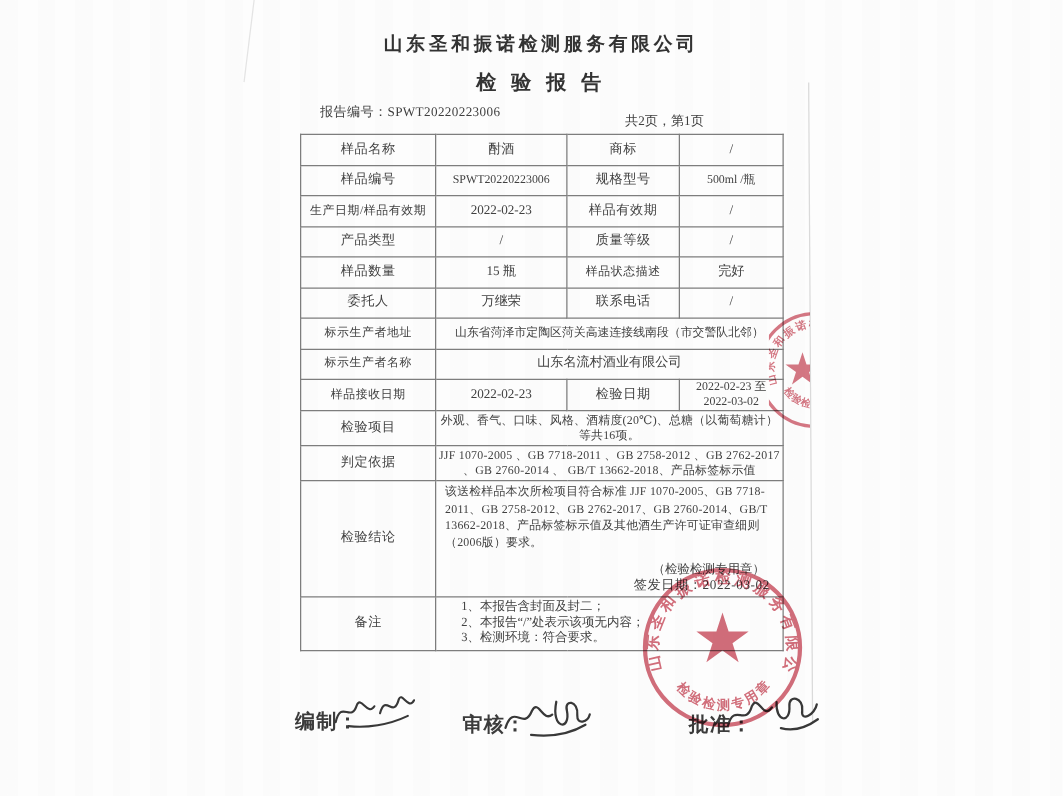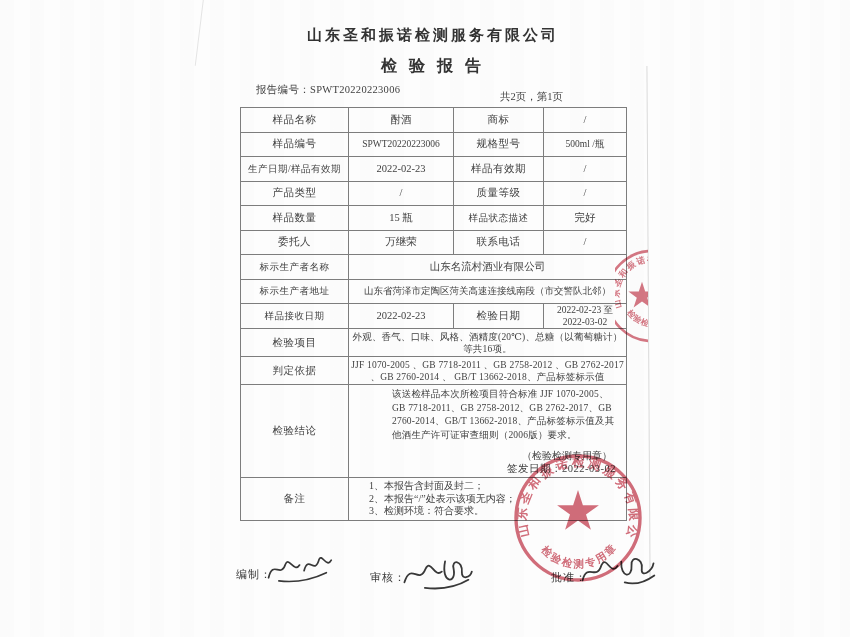--- a/index.html
+++ b/index.html
@@ -26,28 +26,28 @@
   
   table.form{position:absolute;left:240px;top:107px;width:386px;
     border-collapse:collapse;table-layout:fixed;
     font-size:10.5px;color:#414141;}
   table.form td{border:1px solid #7d7d7d;padding:0 2px;overflow:hidden;
     text-align:center;vertical-align:middle;line-height:12px;}
   tr.rr{height:24.5px;}
   td.lab{letter-spacing:0.5px;}
   td.txt{text-align:left;padding:2px 7px;font-size:9.5px;line-height:13px;letter-spacing:0.2px;}
   td.small{font-size:9.5px;line-height:11px;}
-  .concl-text{text-align:left;padding:3px 7px 0 7px;font-size:9.5px;line-height:13.5px;letter-spacing:0.2px;margin-left:36px;}
+  .concl-text{text-align:left;padding:3px 7px 0 7px;font-size:9.5px;line-height:13.5px;letter-spacing:0.2px;}
   .seal-note{text-align:right;padding:8px 14px 0 0;font-size:10px;}
   .sign-date{text-align:right;padding:1px 10px 2px 0;font-size:10.5px;letter-spacing:0.5px;}
   .remark-line{text-align:left;padding:0 7px;font-size:10px;line-height:12.5px;}
   tr.r12{height:28px;} tr.r13{height:28px;} tr.r14{height:87px;} tr.r15{height:38px;}
 
   
-  .sig-label{position:absolute;font-size:11px;letter-spacing:1px;color:#3b3b3b;}
+  .sig-label{position:absolute;font-size:16px;letter-spacing:1px;color:#3b3b3b;font-weight:bold;}
   .sig{position:absolute;}
   .sig svg{overflow:visible;}
 
   
   .stamp{position:absolute;mix-blend-mode:multiply;opacity:0.8;filter:blur(0.35px);pointer-events:none;}
   .stamp-main{left:508px;top:448px;width:140px;height:140px;}
   .stamp-edge-clip{left:615px;top:247px;width:33px;height:100px;overflow:hidden;position:absolute;
     mix-blend-mode:multiply;opacity:0.75;filter:blur(0.35px);pointer-events:none;}
 </style>
 </head>
@@ -100,26 +100,26 @@
       <td class="lab small">样品状态描述</td>
       <td>完好</td>
     </tr>
     <tr class="rr">
       <td class="lab">委托人</td>
       <td>万继荣</td>
       <td class="lab">联系电话</td>
       <td>/</td>
     </tr>
     <tr class="rr">
+      <td class="lab small">标示生产者地址</td>
+      <td colspan="3" class="small">山东省菏泽市定陶区菏关高速连接线南段（市交警队北邻）</td>
+    </tr>
+    <tr class="rr">
       <td class="lab small">标示生产者名称</td>
       <td colspan="3">山东名流村酒业有限公司</td>
-    </tr>
-    <tr class="rr">
-      <td class="lab small">标示生产者地址</td>
-      <td colspan="3" class="small">山东省菏泽市定陶区菏关高速连接线南段（市交警队北邻）</td>
     </tr>
     <tr class="rr">
       <td class="lab small">样品接收日期</td>
       <td>2022-02-23</td>
       <td class="lab">检验日期</td>
       <td class="small">2022-02-23 至 2022-03-02</td>
     </tr>
     <tr class="r12">
       <td class="lab">检验项目</td>
       <td colspan="3" class="txt">外观、香气、口味、风格、酒精度(20℃)、总糖（以葡萄糖计）等共16项。</td>

